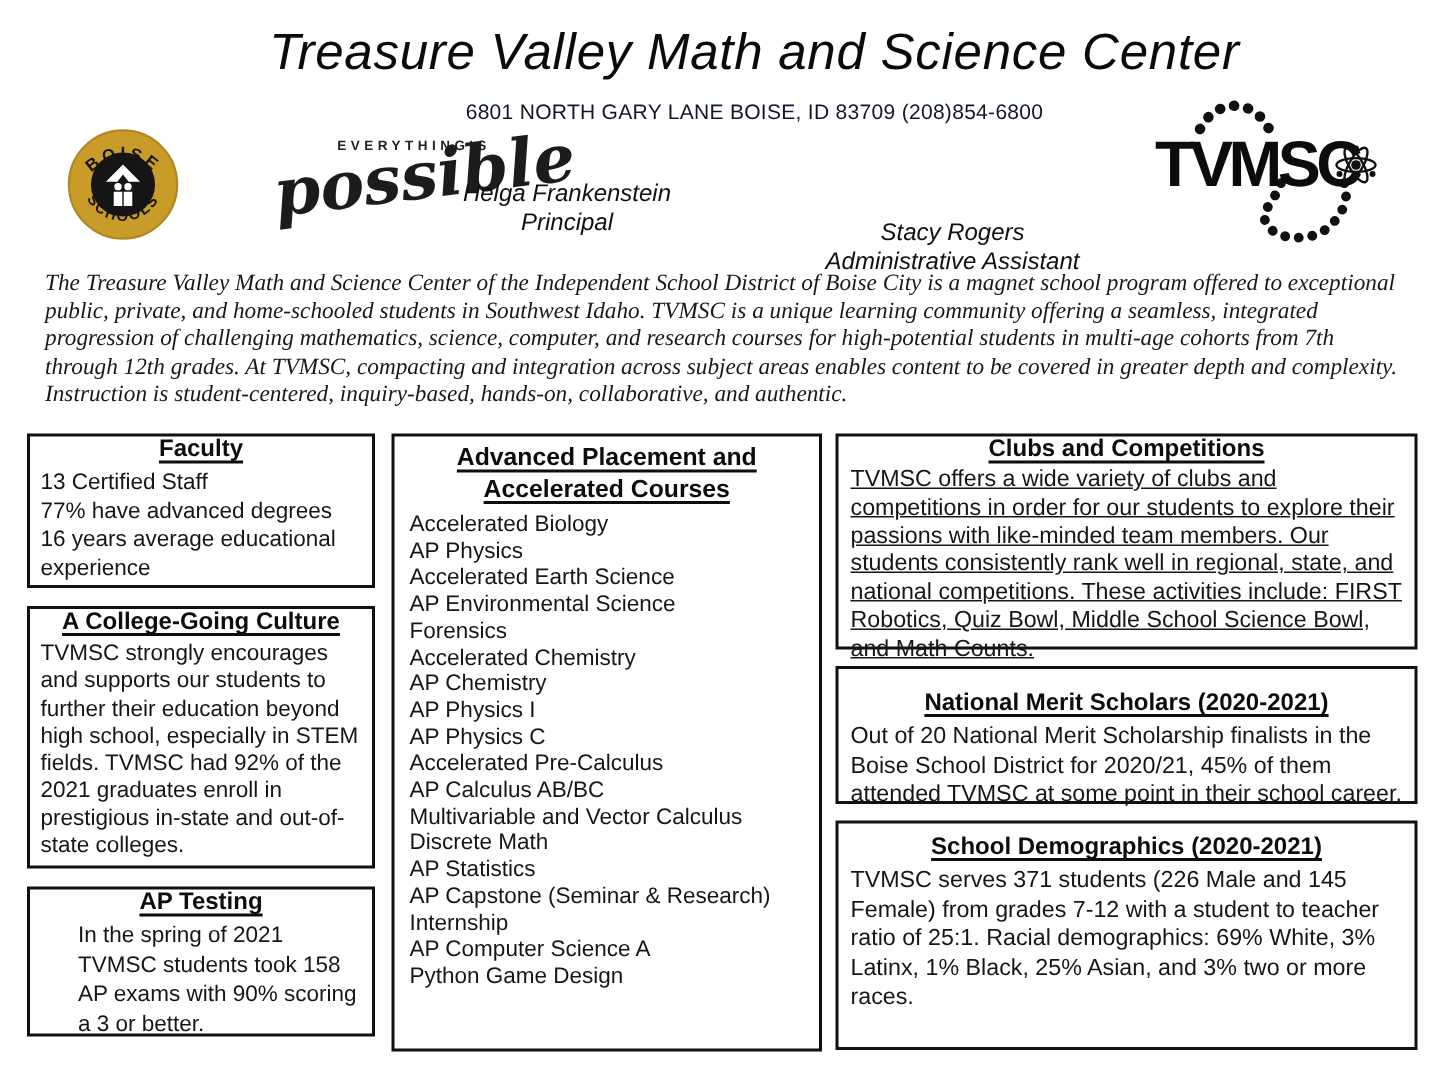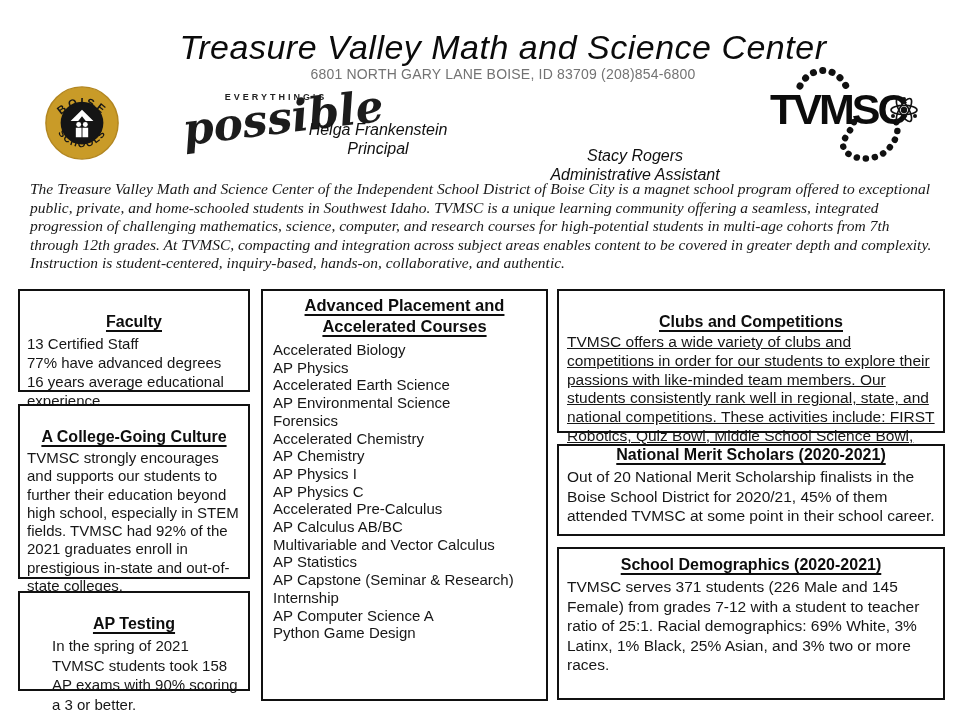--- a/index.html
+++ b/index.html
@@ -5,27 +5,27 @@
   * { margin:0; padding:0; box-sizing:border-box; }
   html,body { background:#fff; }
   .page {
     position:relative; width:960px; height:720px; background:#ffffff;
     font-family:"Liberation Sans", sans-serif; color:#111; overflow:hidden;
   }
   .abs { position:absolute; }
 
   
   .main-title {
-    left:0; top:28px; width:960px; padding-left:46px; text-align:center;
+    left:0; top:16px; width:960px; padding-left:46px; text-align:center;
     font-style:italic; font-size:34px; font-weight:400; letter-spacing:0.5px;
     color:#0b0b0b; font-family:"Liberation Sans", sans-serif;
   }
   .address {
     left:0; top:66px; width:960px; padding-left:46px; text-align:center;
-    font-size:14px; letter-spacing:0.2px; color:#737373;
+    font-size:14px; letter-spacing:0.2px; color:#0f172a;
   }
   .tagline-small {
     left:206px; top:92px; width:140px; text-align:center;
     font-size:9px; font-weight:bold; letter-spacing:3px; color:#222;
   }
   .tagline-script {
     left:178px; top:92px; width:210px; text-align:center;
     font-family:"DejaVu Serif", serif; font-style:italic; font-weight:bold;
     font-size:44px; color:#1c1c1c; transform:rotate(-7deg);
   }
@@ -36,41 +36,41 @@
   
   .intro {
     left:30px; top:180px; width:908px;
     font-family:"Liberation Serif", serif; font-style:italic;
     font-size:15.5px; line-height:18.6px; color:#181818;
   }
 
   
   .box { position:absolute; border:2px solid #111; background:#fff; }
   .box-title {
-    text-align:center; font-weight:bold; font-size:16px; padding-top:22px;
+    text-align:center; font-weight:bold; font-size:16px; padding-top:0;
     text-decoration:underline; text-decoration-thickness:2px; text-underline-offset:3px;
     color:#0d0d0d;
   }
   .box-body { padding:3px 7px 0 7px; font-size:15px; line-height:19px; color:#161616; }
 
   .box-faculty      { left:18px;  top:289px; width:232px; height:103px; }
   .box-college      { left:18px;  top:404px; width:232px; height:175px; }
   .box-college .box-body { line-height:18.3px; }
   .box-aptesting    { left:18px;  top:591px; width:232px; height:100px; }
   .box-aptesting .box-body { line-height:19.5px;padding-left:32px; }
 
   .box-courses      { left:261px; top:289px; width:287px; height:412px; }
   .box-courses .box-title { font-size:16.5px; line-height:21px; padding-top:4px; }
   .course-list { padding:4px 0 0 10px; }
   .course-item { font-size:15px; line-height:17.7px; color:#161616; }
 
   .box-clubs        { left:557px; top:289px; width:388px; height:144px; }
   .box-clubs .box-body { font-size:15.5px; line-height:18.8px; padding:2px 8px 0 8px;text-decoration:underline; }
   .box-merit        { left:557px; top:444px; width:388px; height:92px; }
-  .box-merit .box-title { padding-top:0;border-radius:11px; }
+  .box-merit .box-title { padding-top:14px;border-radius:11px; }
   .box-merit .box-body { font-size:15.5px; line-height:19.5px; padding:3px 8px 0 8px; }
   .box-demo         { left:557px; top:547px; width:388px; height:153px; }
   .box-demo .box-title { padding-top:7px; }
   .box-demo .box-body { font-size:15.5px; line-height:19.5px; padding:3px 8px 0 8px; }
 
   .faculty-line { }
 </style>
 </head>
 <body>
 
@@ -161,20 +161,21 @@
       <div class="course-item">Accelerated Earth Science</div>
       <div class="course-item">AP Environmental Science</div>
       <div class="course-item">Forensics</div>
       <div class="course-item">Accelerated Chemistry</div>
       <div class="course-item">AP Chemistry</div>
       <div class="course-item">AP Physics I</div>
       <div class="course-item">AP Physics C</div>
       <div class="course-item">Accelerated Pre-Calculus</div>
       <div class="course-item">AP Calculus AB/BC</div>
       <div class="course-item">Multivariable and Vector Calculus</div>
+      <div class="course-item">Discrete Math</div>
       <div class="course-item">AP Statistics</div>
       <div class="course-item">AP Capstone (Seminar &amp; Research)</div>
       <div class="course-item">Internship</div>
       <div class="course-item">AP Computer Science A</div>
       <div class="course-item">Python Game Design</div>
     </div>
   </div>
 
   <div class="box box-clubs">
     <div class="box-title">Clubs and Competitions</div>

